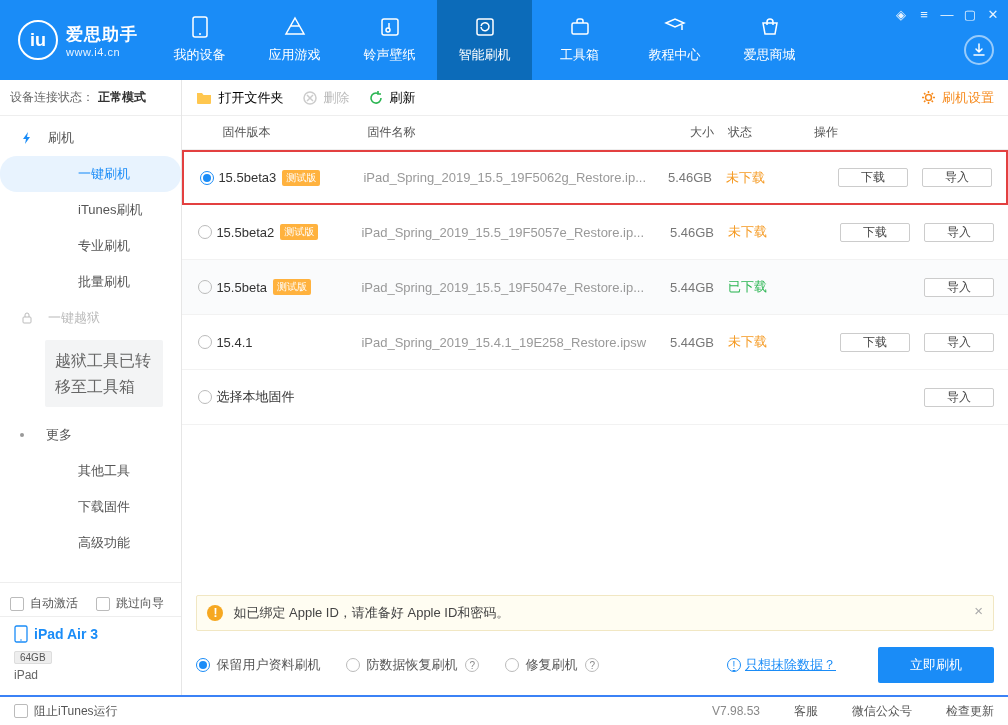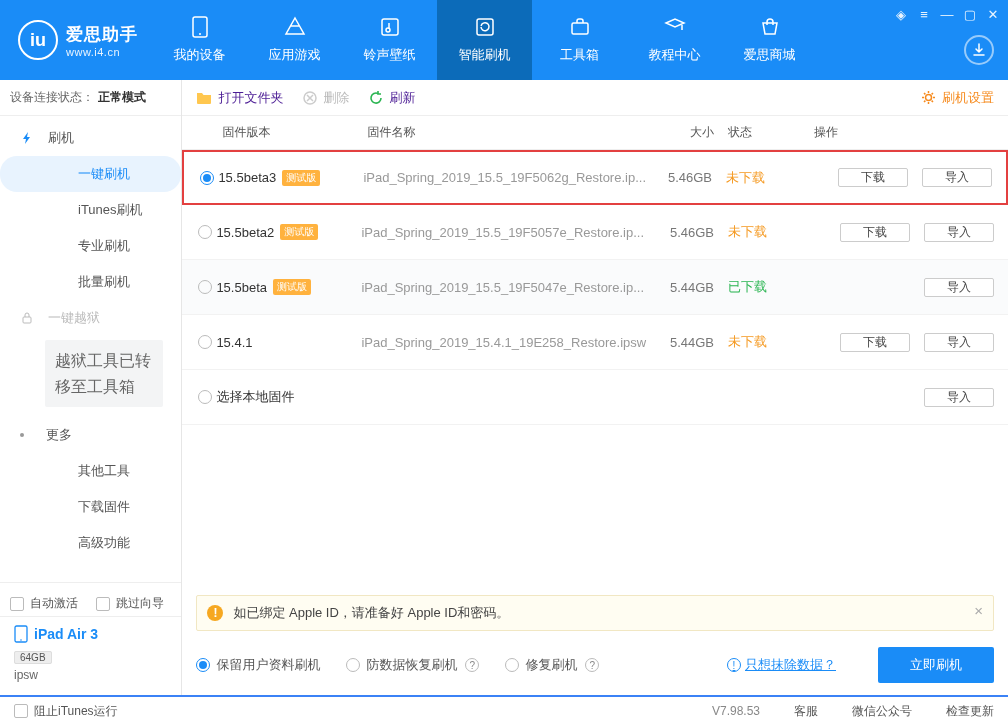--- a/index.html
+++ b/index.html
@@ -38,21 +38,21 @@
     .chk { width: 14px; height: 14px; border: 1px solid #bbb; display: inline-block; border-radius: 2px; }
     .chk-row .lbl2 { margin-left: 12px; }
     .device { padding: 8px 12px 8px 14px; border-top: 1px solid #eee; font-size: 12px; color: #666; }
     .device .name { color: #1a8cf7; font-size: 14px; font-weight: 600; display: inline-flex; align-items: center; gap: 6px; }
     .badge-cap { font-size: 10px; background: #eee; border: 1px solid #ddd; padding: 0 5px; border-radius: 2px; color: #555; font-weight: 400; }
     .device .type { margin-top: 4px; font-size: 12px; }
 
     
     .main { flex: 1; display: flex; flex-direction: column; }
     .toolbar { height: 36px; border-bottom: 1px solid #eee; display: flex; align-items: center; padding: 0 14px; gap: 20px; font-size: 13px; }
-    .tbtn { display: inline-flex; align-items: center; gap: 6px; cursor: pointer; color: #4c1d95; }
+    .tbtn { display: inline-flex; align-items: center; gap: 6px; cursor: pointer; color: #000000; }
     .tbtn.disabled { color: #bbb; cursor: default; }
     .tool-right { margin-left: auto; color: #f68b1f; display: inline-flex; align-items: center; gap: 6px; cursor: pointer; }
 
     .tbl-head { height: 34px; display: flex; align-items: center; padding: 0 14px 0 40px; color: #555; font-size: 12px; border-bottom: 1px solid #eee; }
     .col-ver { width: 145px; }
     .col-name { flex: 1; }
     .col-size { width: 80px; text-align: right; padding-right: 14px; }
     .col-status { width: 86px; }
     .col-ops { width: 180px; }
 
@@ -251,21 +251,21 @@
       </div>
       <div class="device">
         <div class="name">
           <svg width="14" height="18" viewBox="0 0 14 18">
               <rect x="1" y="1" width="12" height="16" rx="1.5" fill="none" stroke="#1a8cf7" stroke-width="1.3"></rect>
               <circle cx="7" cy="15" r="0.8" fill="#1a8cf7"></circle>
             </svg>
           <span>iPad Air 3</span>
         </div>
         <div style="margin-top:4px"><span class="badge-cap">64GB</span></div>
-        <div class="type">ipsw</div>
+        <div class="type">iPad</div>
       </div>
     </div>
   </div>
 
   <div class="main">
     <div class="toolbar">
       <span class="tbtn">
         <svg width="16" height="14" viewBox="0 0 16 14">
             <path d="M1 2h5l1.5 2H15v8a1 1 0 0 1-1 1H2a1 1 0 0 1-1-1z" fill="#ffc74f"></path>
           </svg>

